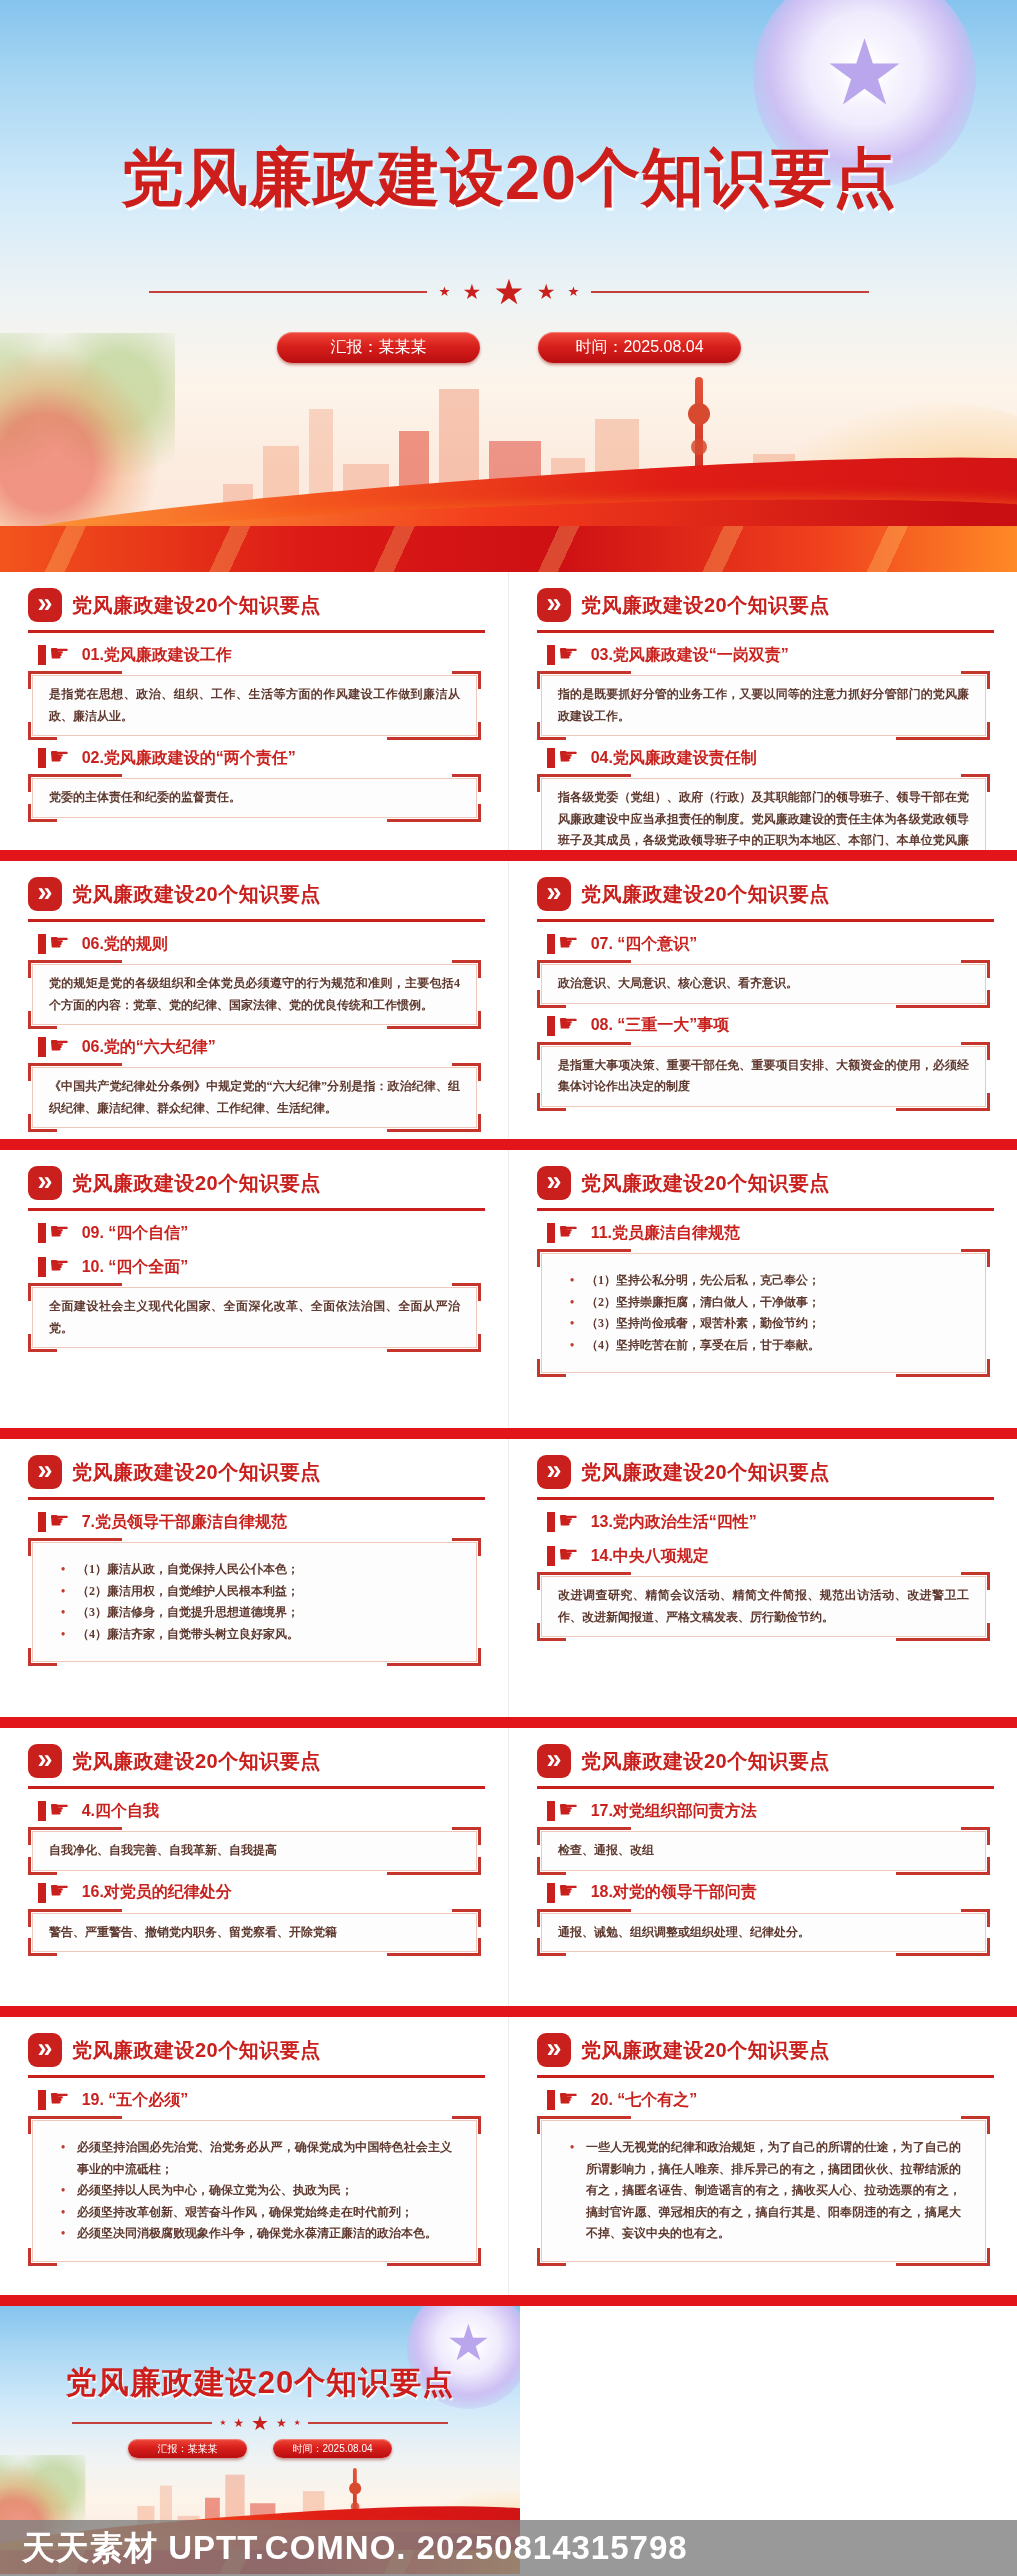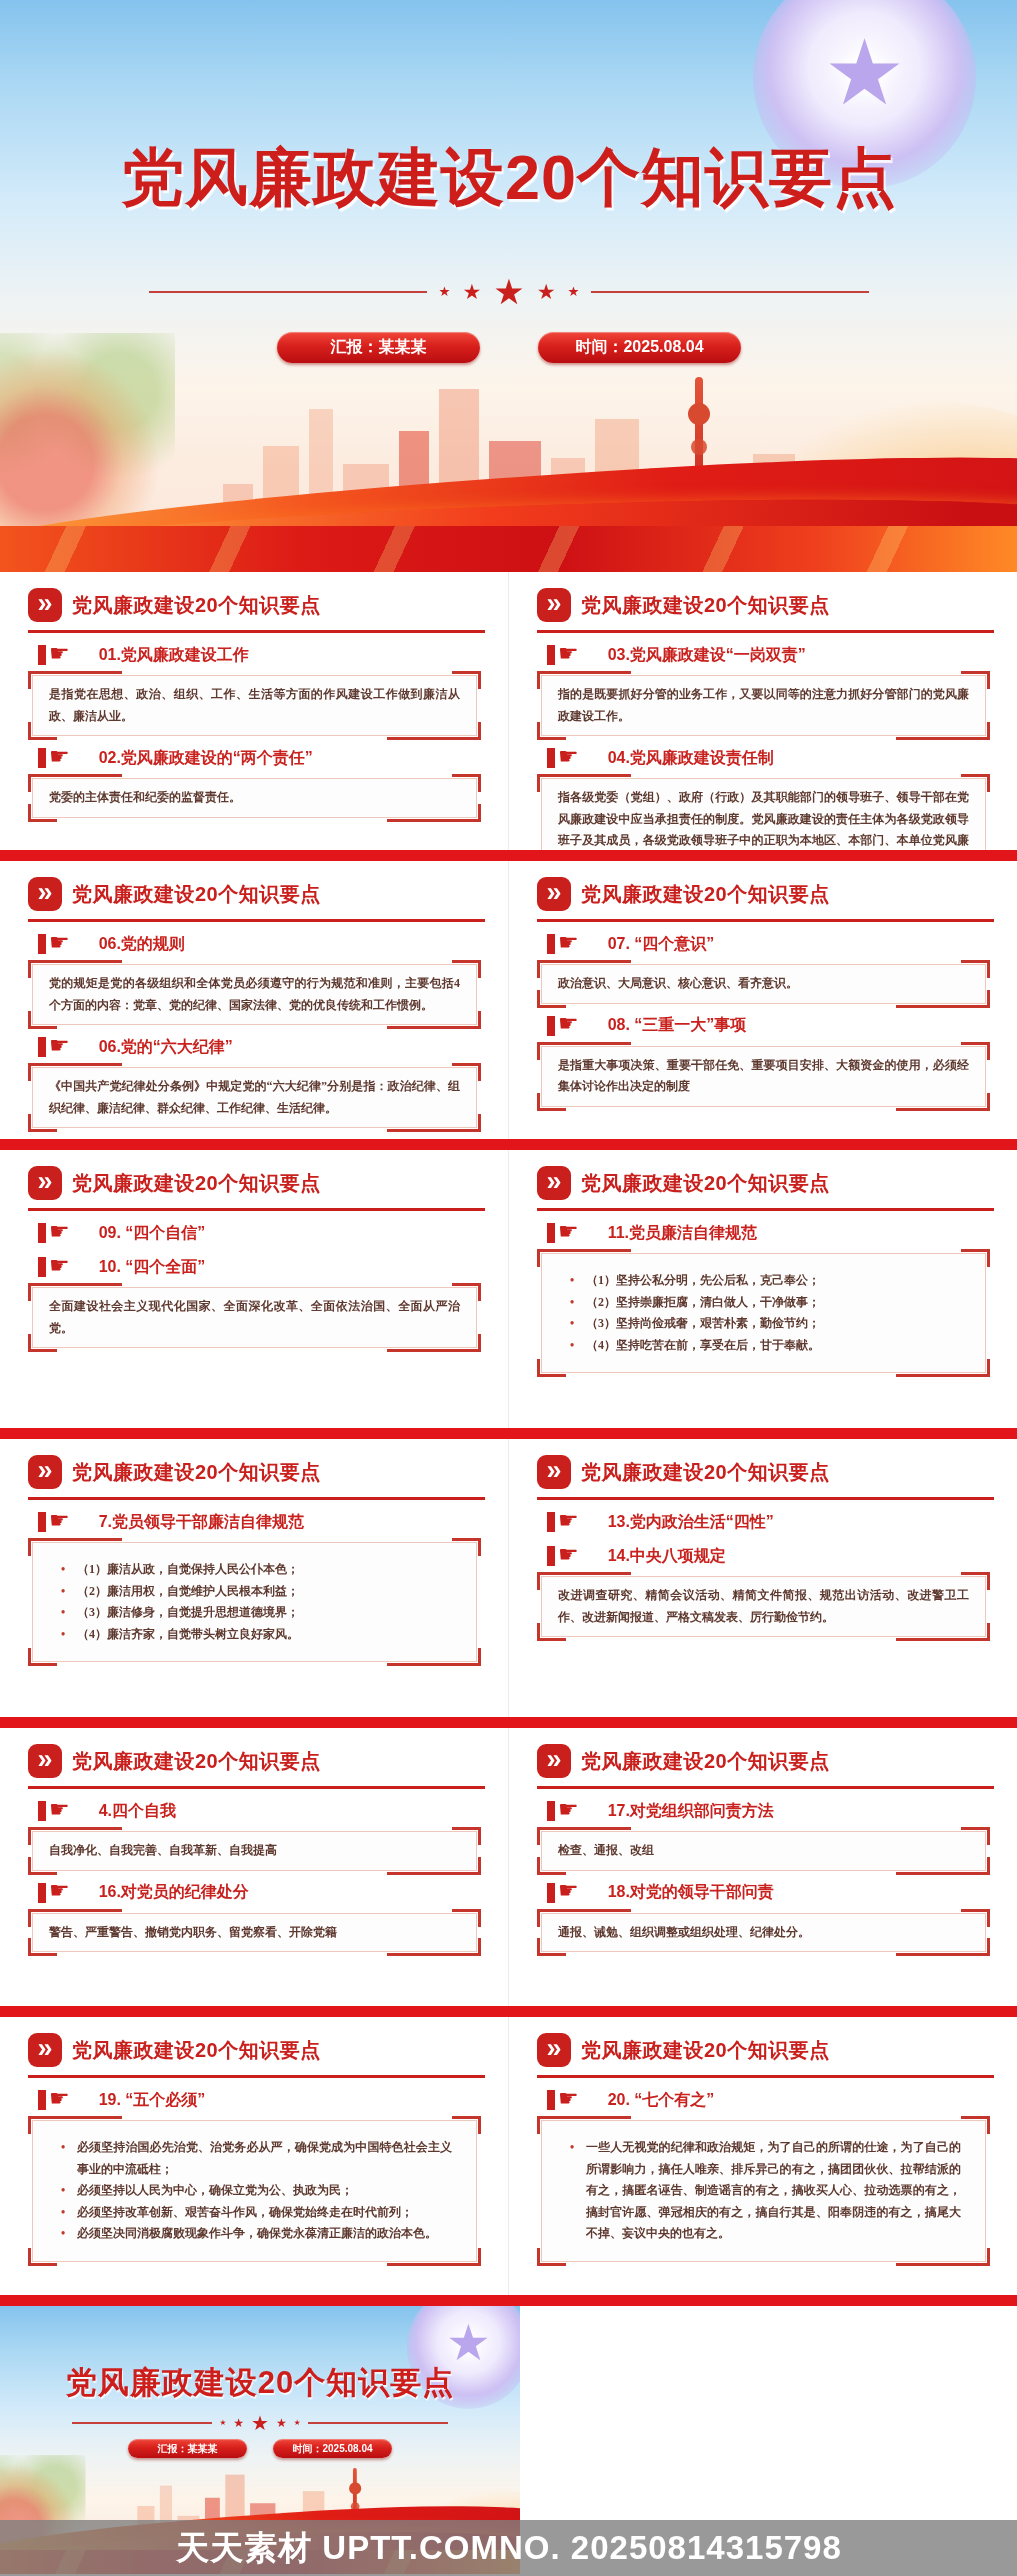--- a/index.html
+++ b/index.html
@@ -16,21 +16,21 @@
   .cover-title{position:absolute;top:135px;left:0;width:100%;text-align:center;
     font-size:63px;font-weight:900;color:#cd1e1b;letter-spacing:1px;
     text-shadow:2px 3px 1px rgba(255,255,255,.85);}
   .divider{position:absolute;top:274px;left:149px;right:149px;display:flex;align-items:center;gap:12px;font-size:14px;}
   .divider .line{flex:1;height:2px;background:#c5403b;}
   .divider .st{color:#c9201d;line-height:1;}
   .st.s1{font-size:.95em}.st.s2{font-size:1.5em}.st.s3{font-size:2.5em}
   .pills{position:absolute;top:332px;left:0;width:100%;display:flex;justify-content:center;gap:58px;}
   .pill{min-width:151px;padding:0 26px;height:31px;border-radius:16px;
     background:linear-gradient(180deg,#f0473a 0%,#d8201c 45%,#b90d10 100%);
-    color:#fff;font-size:16px;font-weight:700;display:flex;align-items:center;justify-content:center;
+    color:#fff;font-size:16px;font-weight:400;display:flex;align-items:center;justify-content:center;
     box-shadow:0 2px 3px rgba(150,20,10,.45),inset 0 1px 1px rgba(255,255,255,.35);}
   .flower{position:absolute;left:-24px;bottom:30px;width:199px;height:209px;
     background:radial-gradient(circle at 35% 62%,rgba(233,90,70,.6) 0 26%,rgba(240,140,80,.35) 42%,transparent 62%),
                radial-gradient(circle at 72% 28%,rgba(150,190,90,.45) 0 18%,transparent 42%),
                radial-gradient(circle at 12% 28%,rgba(150,190,90,.35) 0 16%,transparent 36%);}
   .hill{position:absolute;right:-50px;bottom:44px;width:318px;height:129px;border-radius:50% 50% 0 0;
     background:radial-gradient(ellipse at 70% 100%,rgba(247,196,110,.85),rgba(247,196,110,0) 72%);}
   .skyline{position:absolute;bottom:46px;left:0;width:100%;display:flex;align-items:flex-end;justify-content:center;gap:10px;}
   .bd{background:rgba(236,120,82,.30);}
   .bd:nth-child(1){width:30px;height:42px;}
@@ -64,21 +64,21 @@
   .pslide.pl{box-shadow:inset -1px 0 0 #ececec;}
   .s-head{display:flex;align-items:center;gap:10px;}
   .s-ico{width:34px;height:34px;border-radius:9px;background:#c9201d;color:#fff;display:flex;align-items:center;
          justify-content:center;font-size:27px;font-weight:900;line-height:1;padding-bottom:4px;box-sizing:border-box;}
   .s-title{font-size:20px;font-weight:800;color:#c9201d;letter-spacing:0.5px;}
   .s-underline{height:3px;background:#c9201d;margin-top:8px;}
   .item{margin-top:10px;}
   .i-head{display:flex;align-items:center;margin-left:10px;height:24px;}
   .i-bar{width:8px;height:20px;background:#c9201d;margin-right:3px;}
   .i-hand{font-size:23px;color:#c9201d;line-height:1;transform:translateY(-2px);}
-  .i-title{font-size:16px;font-weight:800;color:#c9221e;margin-left:29px;}
+  .i-title{font-size:16px;font-weight:800;color:#c9221e;margin-left:12px;}
   .box{position:relative;margin:8px 8px 0 4px;background:#fefdfd;border:1px solid #eec7bd;padding:8px 16px;}
   .box p{margin:0;font-size:12px;line-height:1.8;color:#5e392f;font-weight:600;
          font-family:"Liberation Serif",serif;text-align:justify;}
   .box ul{margin:8px;padding:0;list-style:none;}
   .box li{font-size:12px;line-height:1.8;color:#5e392f;font-weight:600;font-family:"Liberation Serif",serif;
           padding-left:20px;position:relative;text-align:justify;}
   .box li::before{content:"•";position:absolute;left:4px;color:#c0392b;}
   .c{position:absolute;border:0 solid #c5352c;}
   .c.tl{top:-5px;left:-5px;width:91px;height:15px;border-top-width:3px;border-left-width:3px;}
   .c.tr{top:-5px;right:-5px;width:26px;height:15px;border-top-width:3px;border-right-width:3px;}
@@ -97,21 +97,21 @@
   .closing .skyline{bottom:24px;transform:scale(.55);transform-origin:50% 100%;}
   .closing .flower{transform:scale(.55);transform-origin:0 100%;bottom:4px;}
   .closing .hill{transform:scale(.55);transform-origin:100% 100%;bottom:14px;}
   .closing .ribbon{height:48px;}
   .closing .rb1{bottom:12px;}
   .closing .rb2{bottom:-8px;}
   .closing .flames{height:24px;}
 
   
   .footer{position:absolute;left:0;bottom:0;width:100%;height:56px;background:rgba(127,127,127,.8);
-    display:flex;align-items:center;justify-content:center;padding:0 22px;box-sizing:border-box;z-index:20;}
+    display:flex;align-items:center;justify-content:flex-start;padding:0 22px;box-sizing:border-box;z-index:20;}
   .f-txt{color:#fff;font-size:33px;font-weight:700;letter-spacing:1px;}
 </style>
 </head>
 <body>
 
 <div id="page">
 
   <div class="cover">
     <div class="emblem">
       <span class="star-glyph">★</span>

